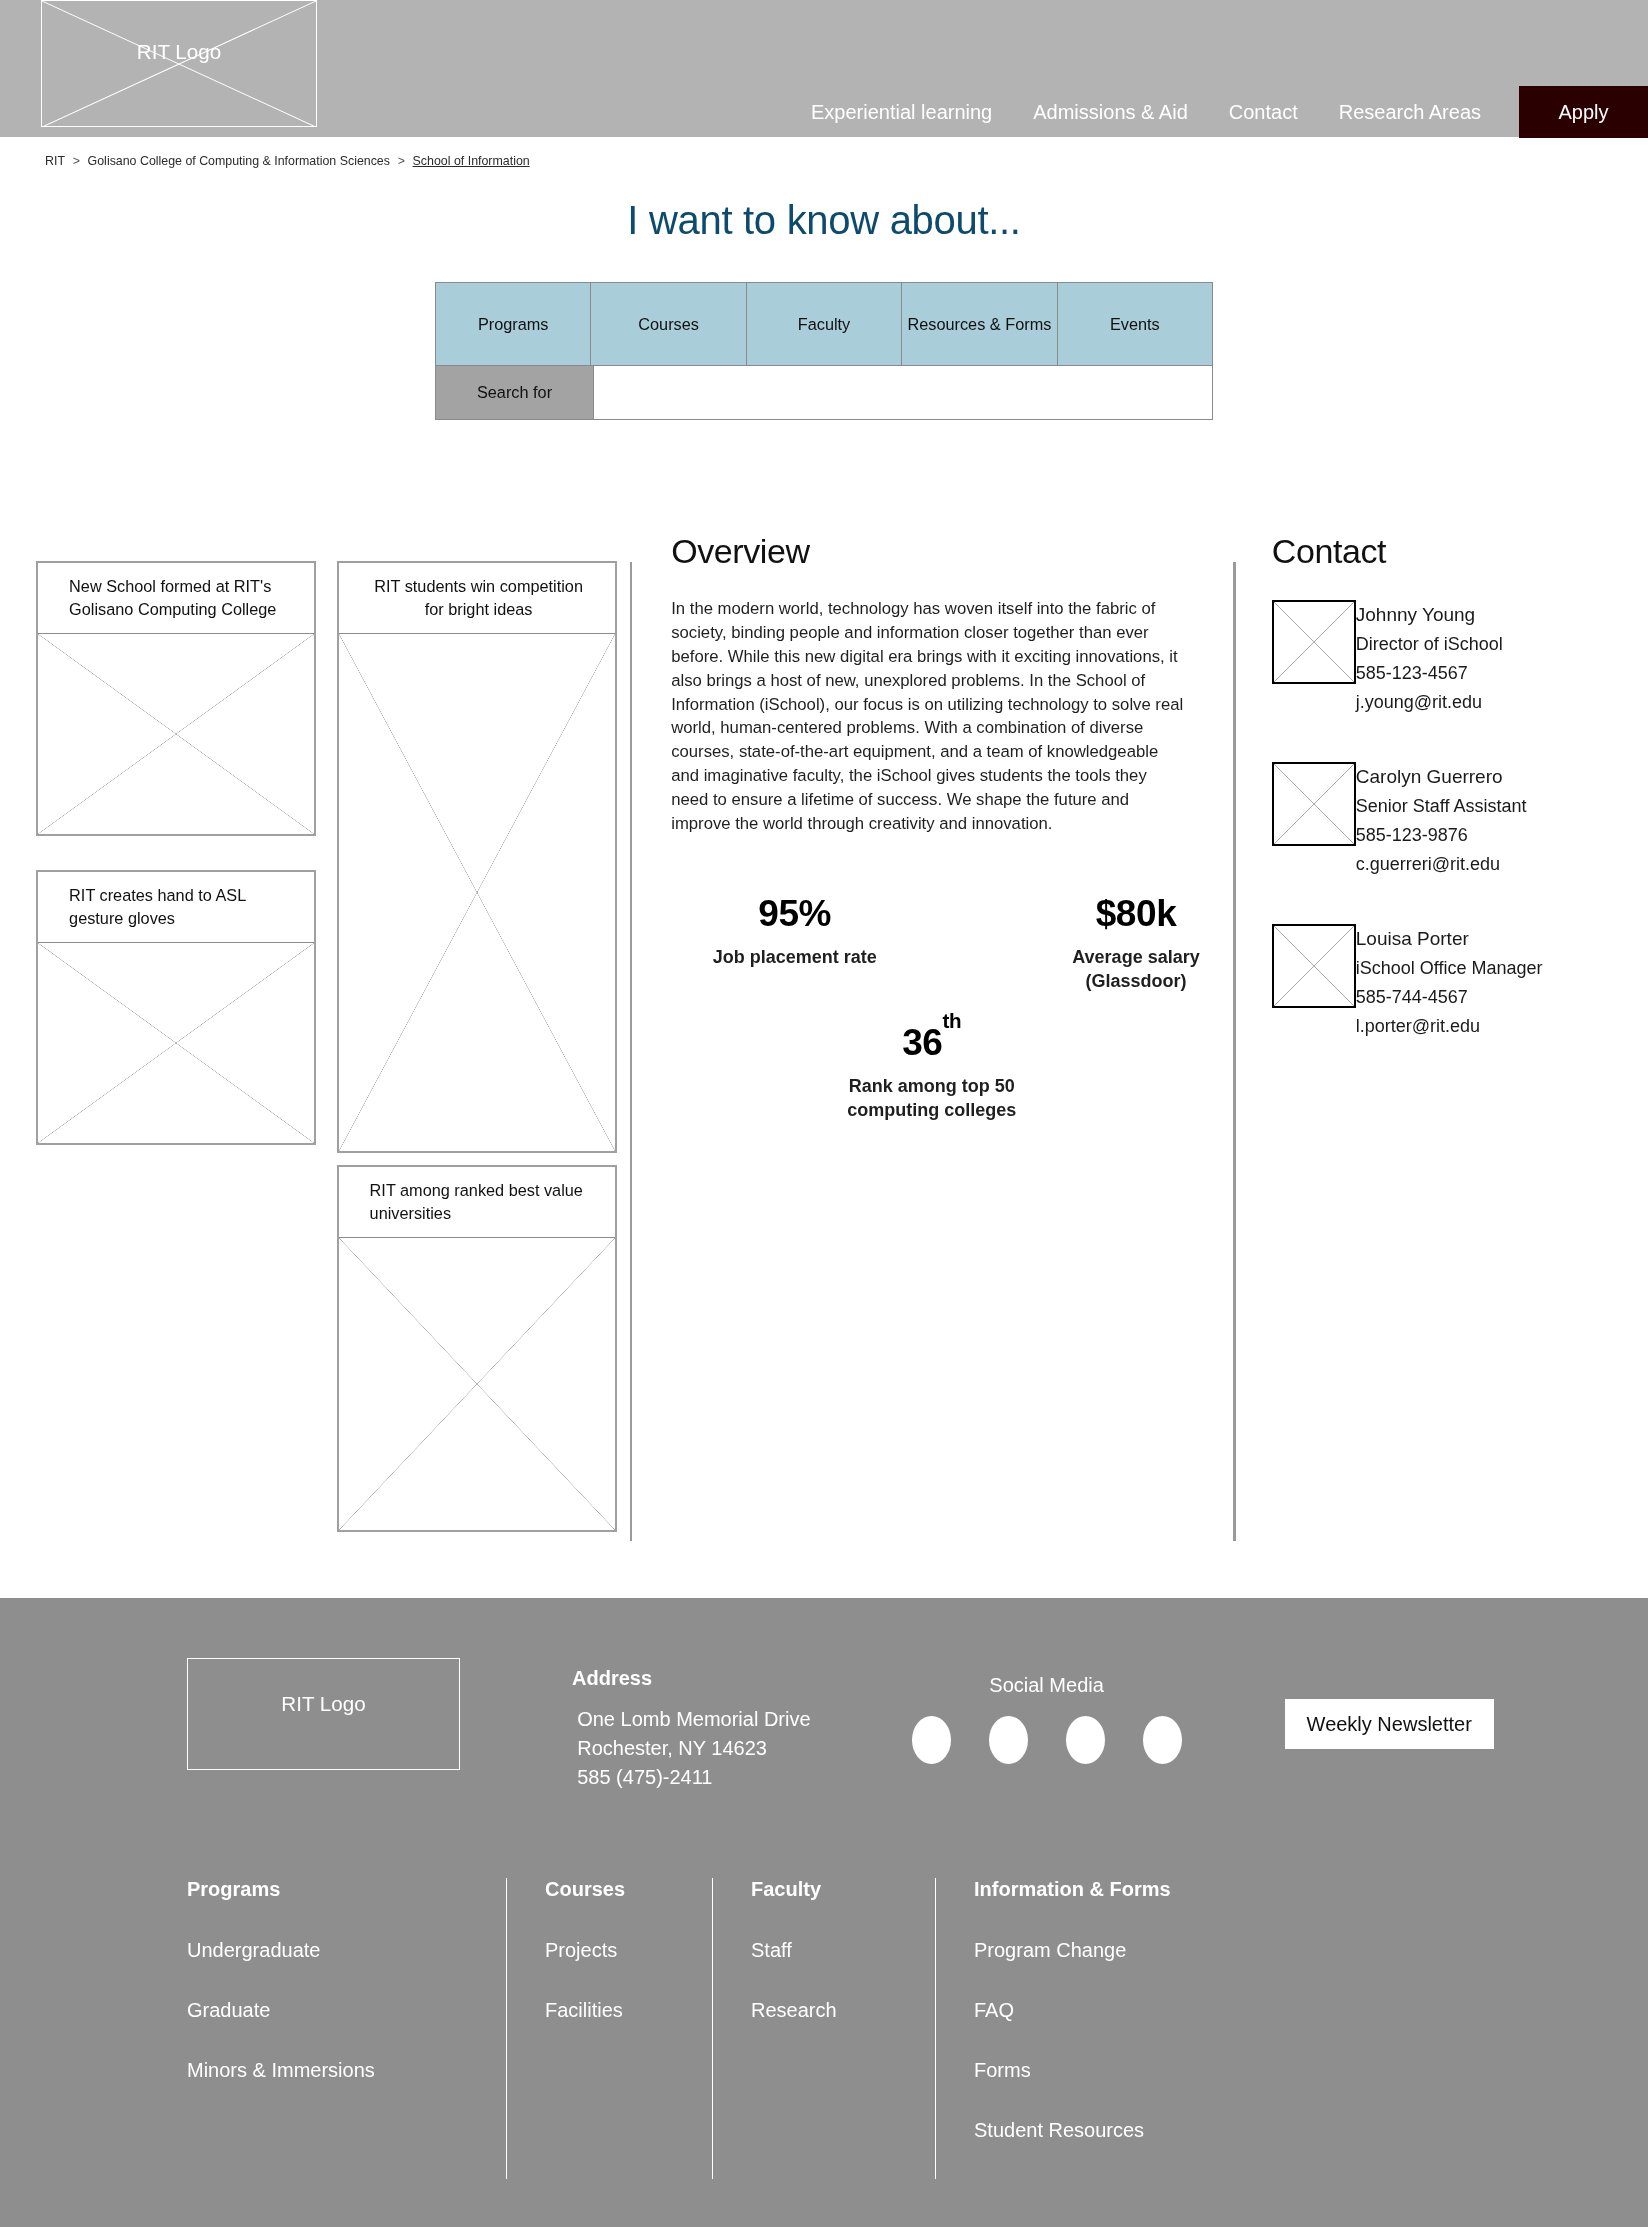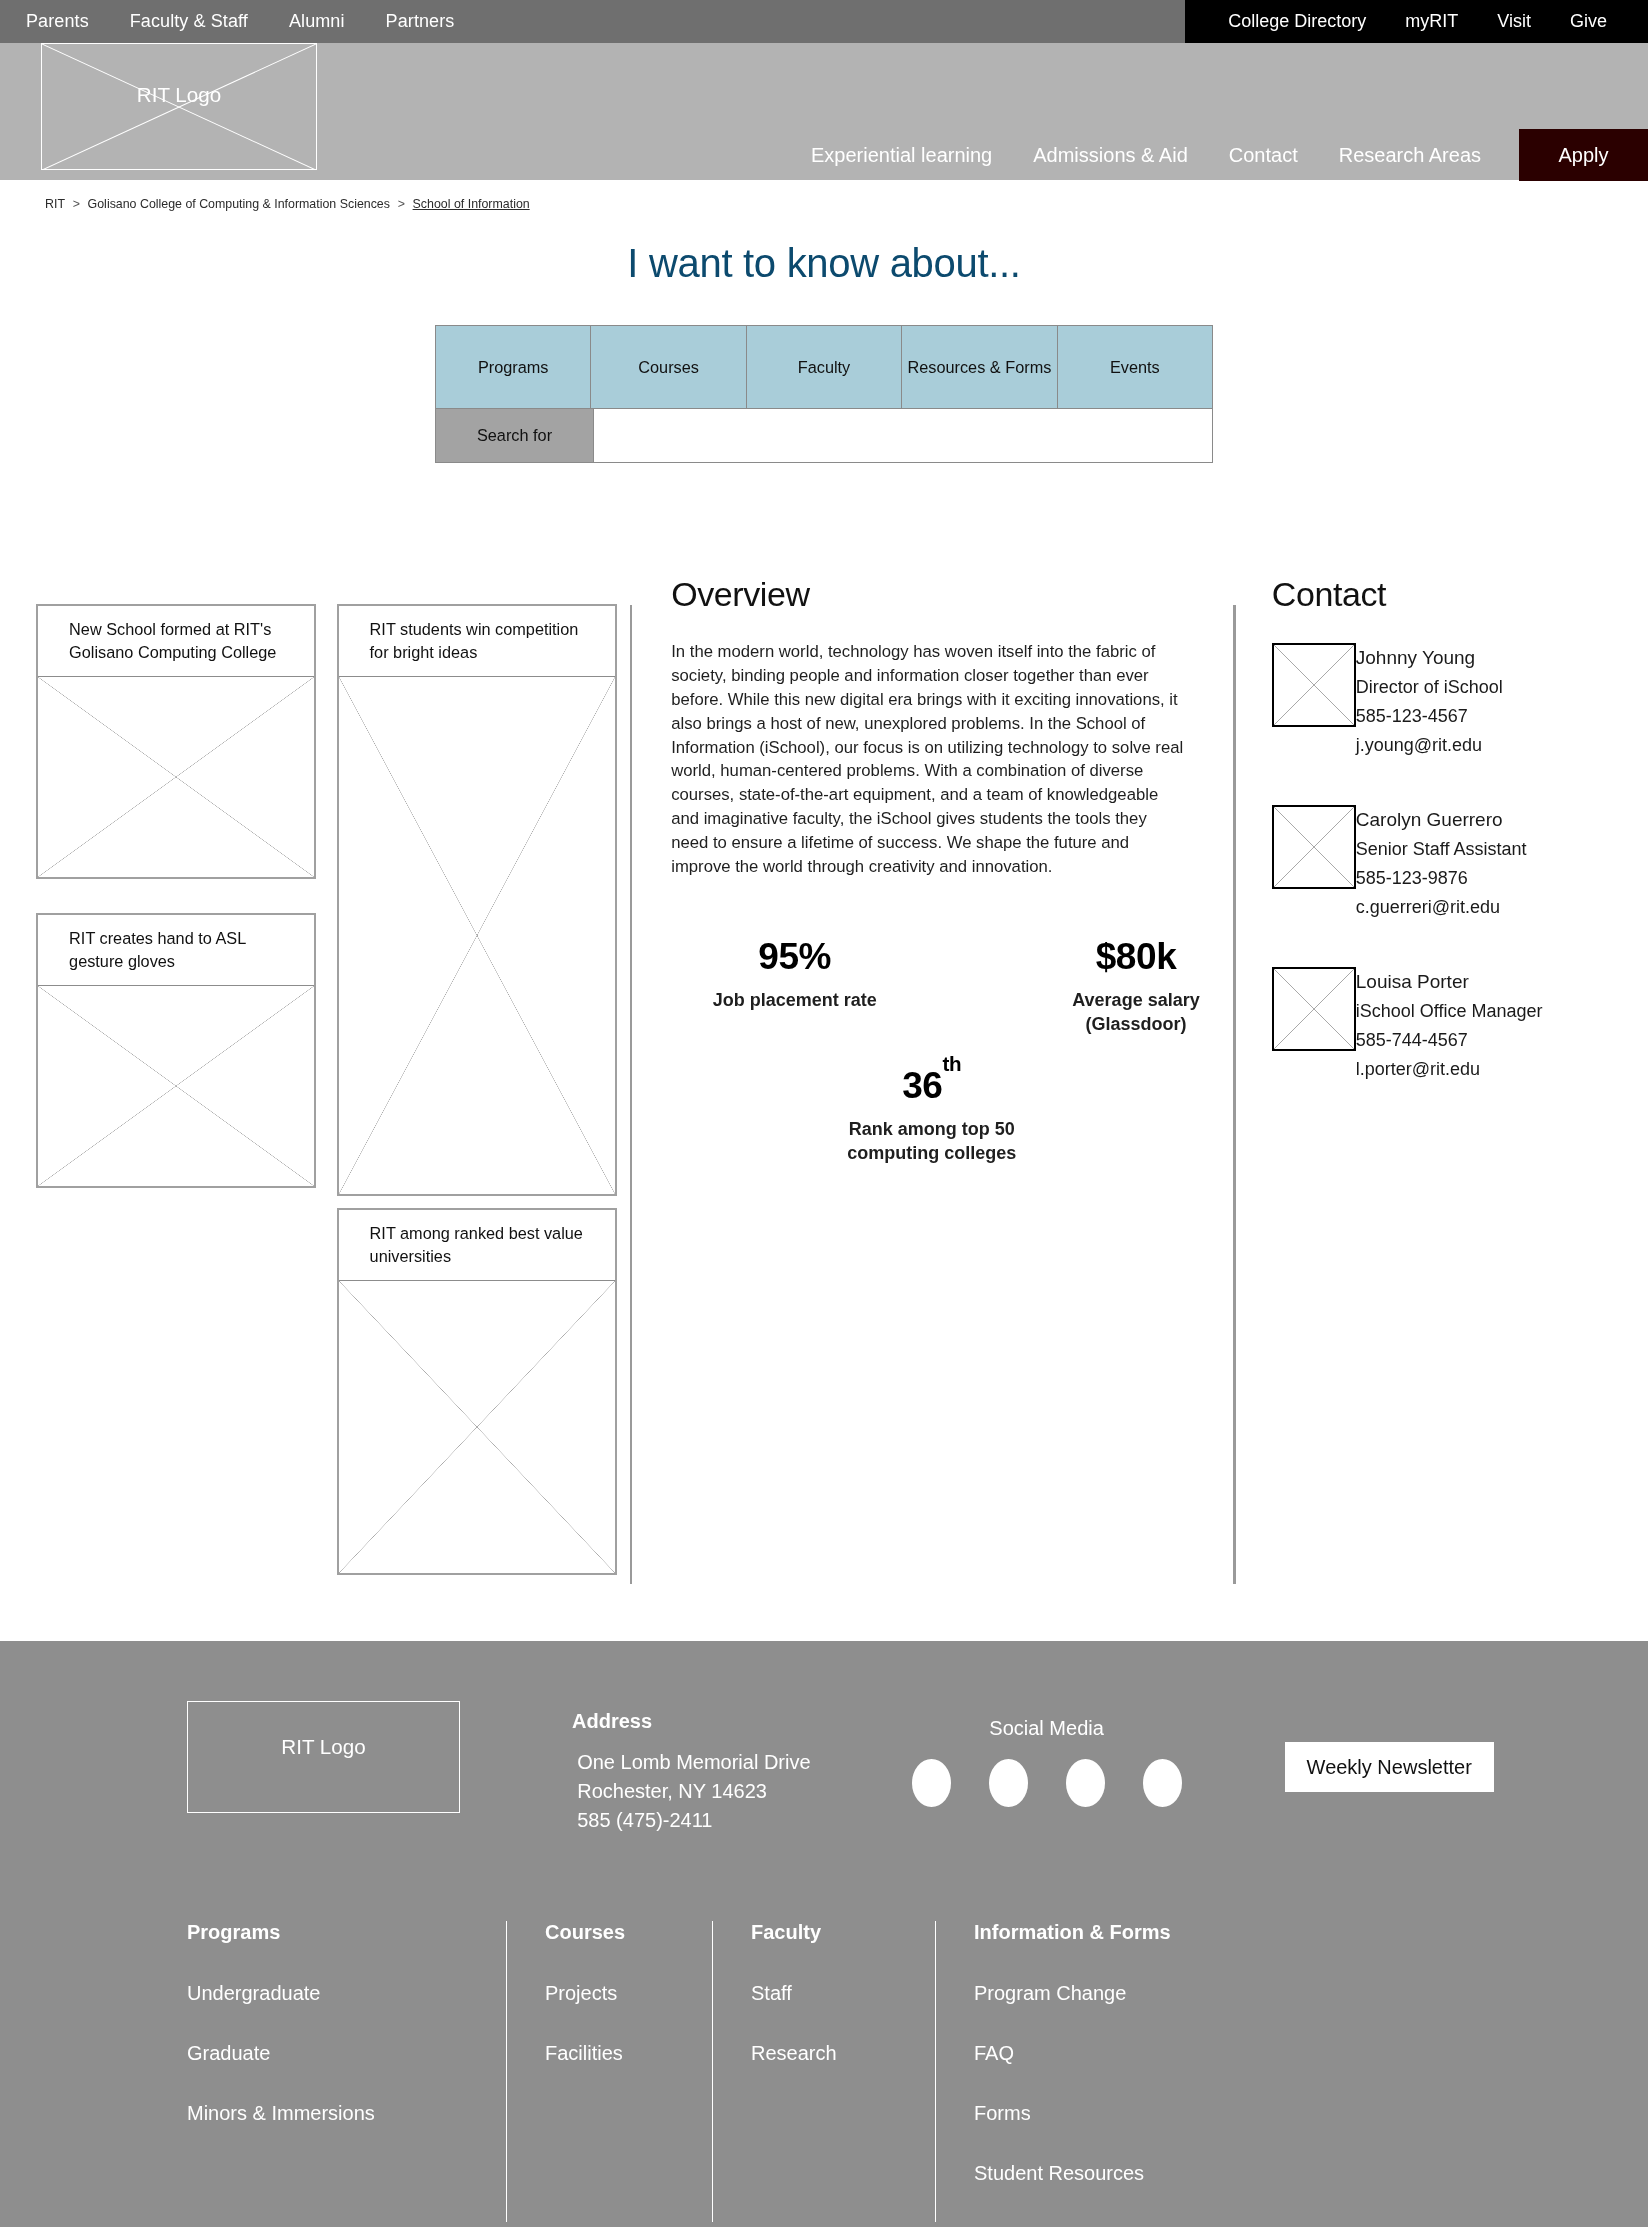--- a/index.html
+++ b/index.html
@@ -260,34 +260,20 @@
   .fl-w1 { width: 319px; }
   .fl-w2 { width: 206px; }
   .fl-w3 { width: 223px; }
   .fl-w4 { width: 292px; }
 </style>
 </head>
 <body>
 
 <div class="page">
 
-  <div class="utility-bar">
-    <div class="utility-left">
-      <a href="#">Parents</a>
-      <a href="#">Faculty &amp; Staff</a>
-      <a href="#">Alumni</a>
-      <a href="#">Partners</a>
-    </div>
-    <div class="utility-right">
-      <a href="#">College Directory</a>
-      <a href="#">myRIT</a>
-      <a href="#">Visit</a>
-      <a href="#">Give</a>
-    </div>
-  </div>
 
   <div class="header">
     <div class="logo-box">
       <div class="x-line"></div>
       <div class="logo-label">RIT Logo</div>
     </div>
     <div class="main-nav">
       <div class="nav-links">
         <a href="#">Experiential learning</a>
         <a href="#">Admissions &amp; Aid</a>
@@ -333,21 +319,21 @@
         <div class="news-card" style="left:15.5px; top:6.9px; width:280px; height:275px;">
           <div class="card-inner">
             <div class="title">New School formed at RIT's Golisano Computing College</div>
             <div class="thumb xbox">
               <div class="d1"></div>
                 <div class="d2"></div>
             </div>
           </div>
         </div>
 
-        <div class="news-card" style="left:316px; top:6.9px; width:280px; height:592px;">
+        <div class="news-card" style="left:316px; top:6.9px; width:280px; height:592px;text-align:center;">
           <div class="card-inner">
             <div class="title">RIT students win competition for bright ideas</div>
             <div class="thumb xbox">
               <div class="d1"></div>
                 <div class="d2"></div>
             </div>
           </div>
         </div>
 
         <div class="news-card" style="left:15.5px; top:316px; width:280px; height:275px;">

